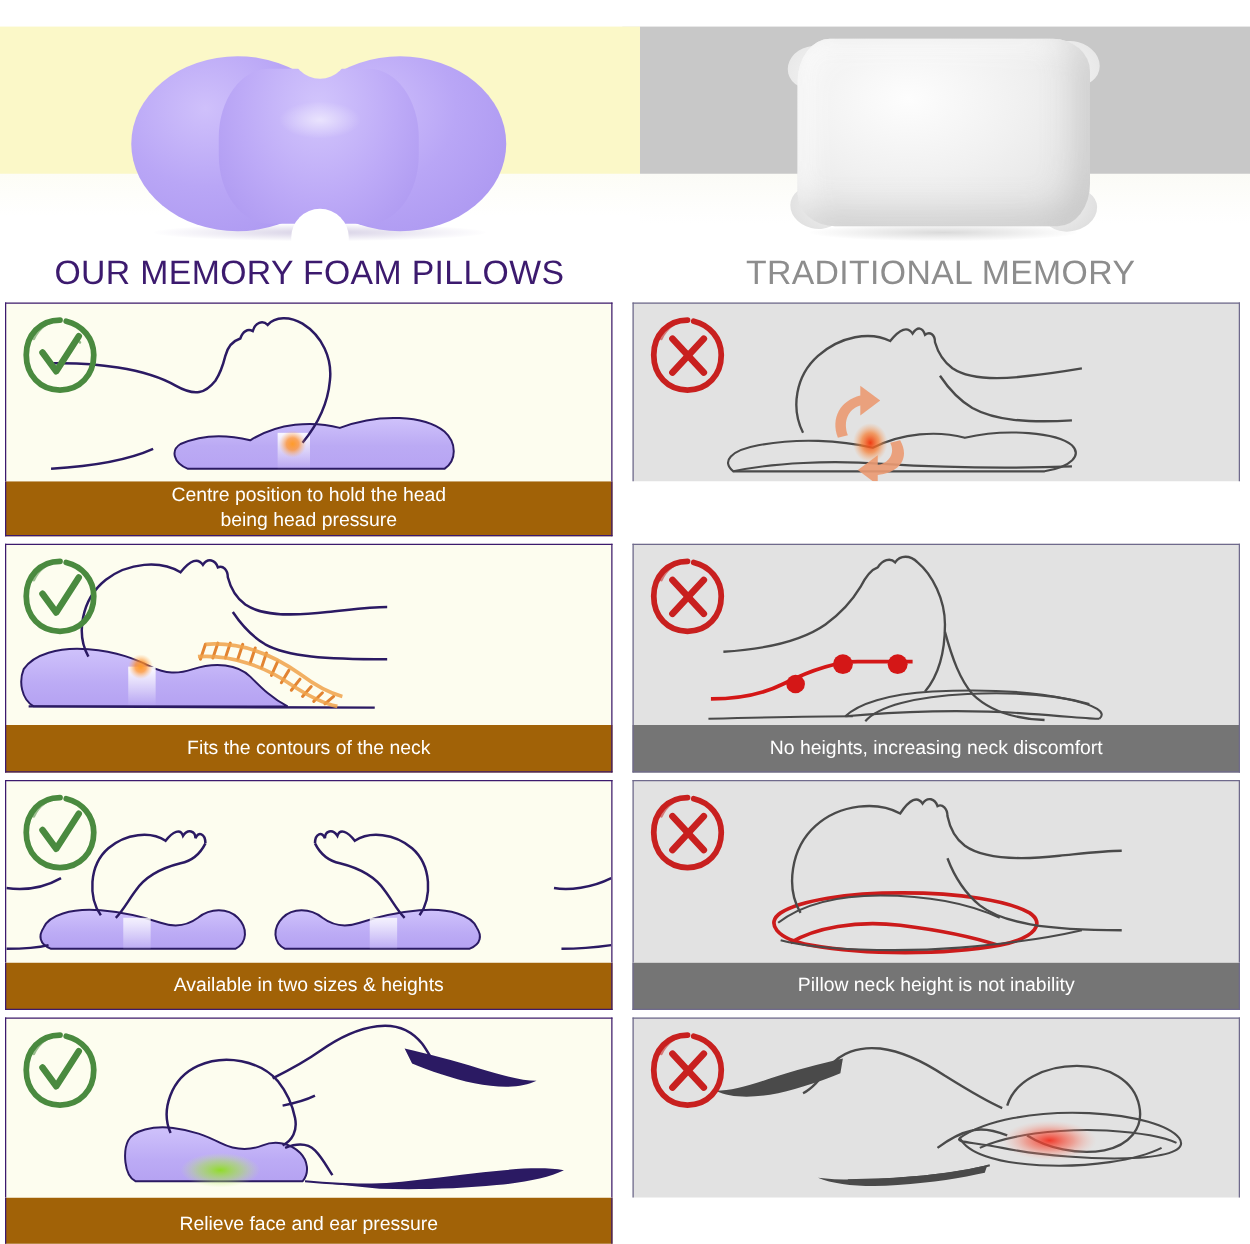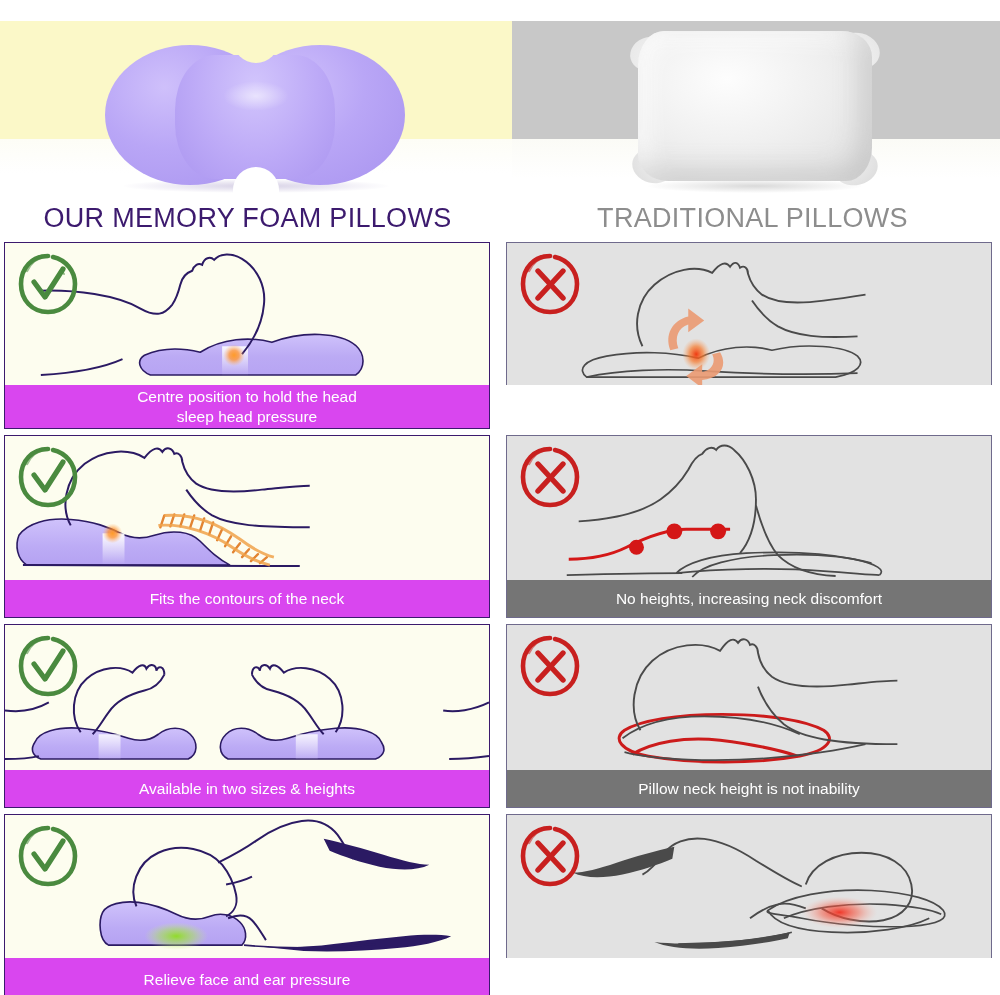--- a/index.html
+++ b/index.html
@@ -124,21 +124,21 @@
   .card--good .card-art { background: #fdfdef; border: 1px solid #3c1a6e; border-bottom: none; }
   .card--bad  .card-art { background: #e2e2e2; border: 1px solid #6f6a8c; border-bottom: none; }
 
   .badge { position: absolute; left: 10px; top: 8px; width: 66px; height: 66px; z-index: 4; }
 
   .caption {
     width: 100%; color: #ffffff; font-size: 15.5px; line-height: 20px;
     display: flex; align-items: center; justify-content: center; text-align: center;
     padding: 5px 12px;
   }
-  .card--good .caption { background: #d946ef; border: 1px solid #3c1a6e; border-top: none; }
+  .card--good .caption { background: #a16207; border: 1px solid #3c1a6e; border-top: none; }
   .card--bad  .caption { background: #757575; border: 1px solid #6f6a8c; border-top: none; }
   .caption span { display: block; }
 
   .art-svg { display: block; width: 100%; height: 100%; }
 
   
   .row1 .card-art { height: 143px; }
   .row1 .caption  { height: 44px; }
   .row2 .card-art { height: 145px; }
   .row2 .caption  { height: 38px; }
@@ -177,21 +177,21 @@
         <div class="mid"></div>
         <div class="notch-top"></div>
         <div class="notch-bot"></div>
         <div class="emboss"></div>
       </div>
     </div>
   </div>
 
   <div class="headings">
     <div class="heading heading-left">OUR MEMORY FOAM PILLOWS</div>
-    <div class="heading heading-right">TRADITIONAL PILLOWS</div>
+    <div class="heading heading-right">TRADITIONAL MEMORY</div>
   </div>
 
   <div class="rows">
 
     <div class="row row1">
 
       <div class="card card--good">
         <div class="card-art">
           <svg class="art-svg" viewBox="0 0 486 143" preserveAspectRatio="none">
             <defs>
@@ -221,21 +221,21 @@
               <path d="M33,5 C17,5 6,17 6,33 C6,49 17,61 33,61 C49,61 60,49 60,33 C60,20 51,9 38,6" fill="none" stroke="#4a8a3f" stroke-width="4.6" stroke-linecap="round"></path>
               <path d="M12,20 C16,11 24,6 33,5" fill="none" stroke="#4a8a3f" stroke-width="2.4" stroke-linecap="round" opacity=".55"></path>
               <path d="M19,31 L30,46 L48,18" fill="none" stroke="#4a8a3f" stroke-width="5.2" stroke-linecap="round" stroke-linejoin="round"></path>
               <path d="M46,19 L49,23" fill="none" stroke="#4a8a3f" stroke-width="2" stroke-linecap="round" opacity=".6"></path>
             </svg>
           </div>
         </div>
         <div class="caption">
           <div>
             <span>Centre position to hold the head</span>
-            <span>sleep head pressure</span>
+            <span>being head pressure</span>
           </div>
         </div>
       </div>
 
       <div class="card card--bad">
         <div class="card-art">
           <svg class="art-svg" viewBox="0 0 486 143" preserveAspectRatio="none">
             <defs>
               <radialGradient id="hotR1" cx="50%" cy="50%" r="50%">
                 <stop offset="0%" stop-color="#ef3b12" stop-opacity="1"></stop>

